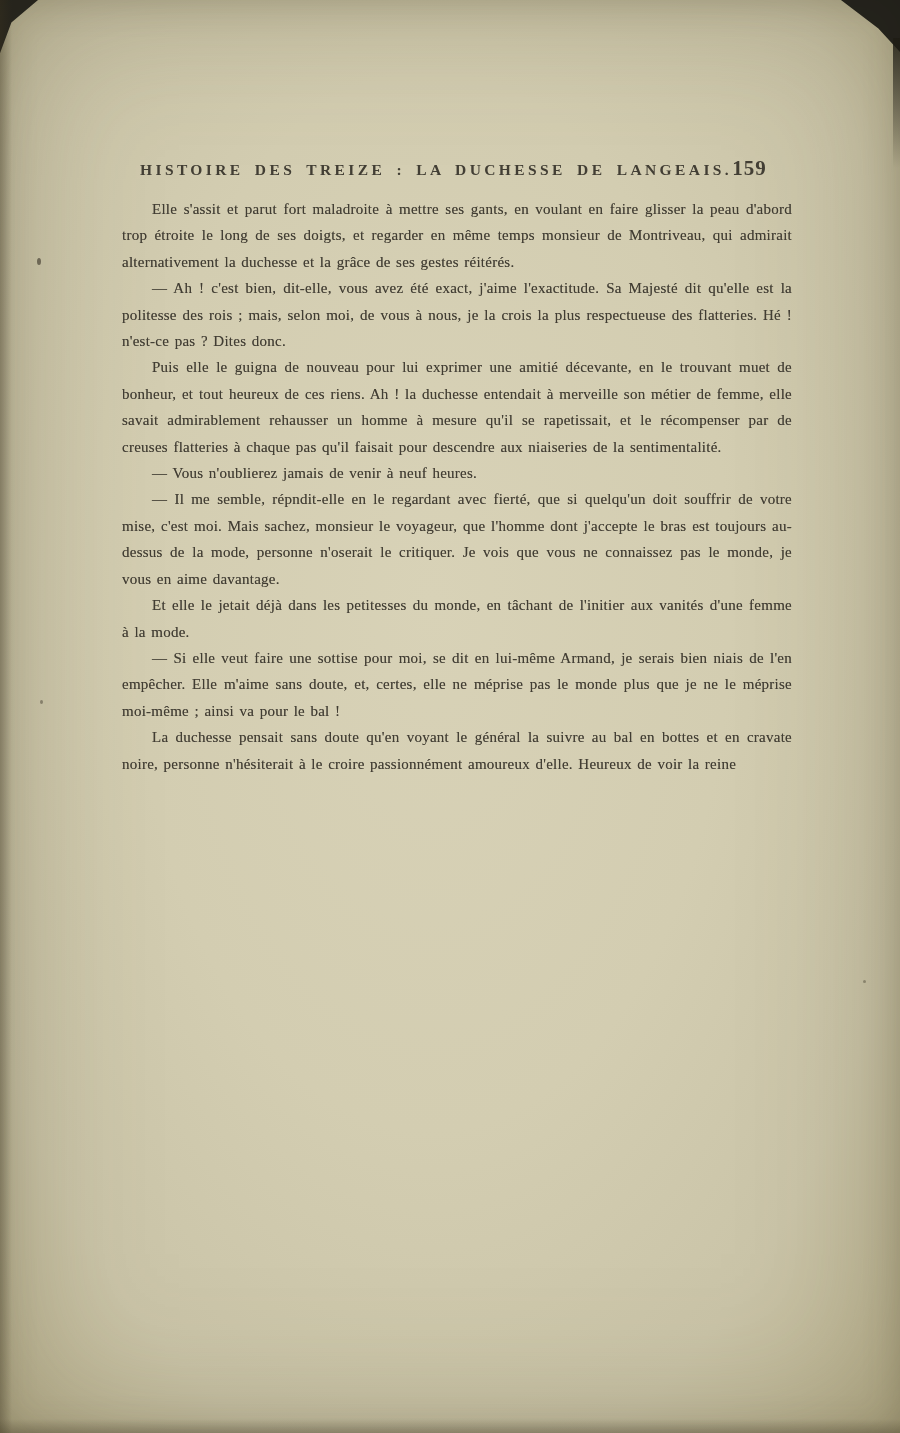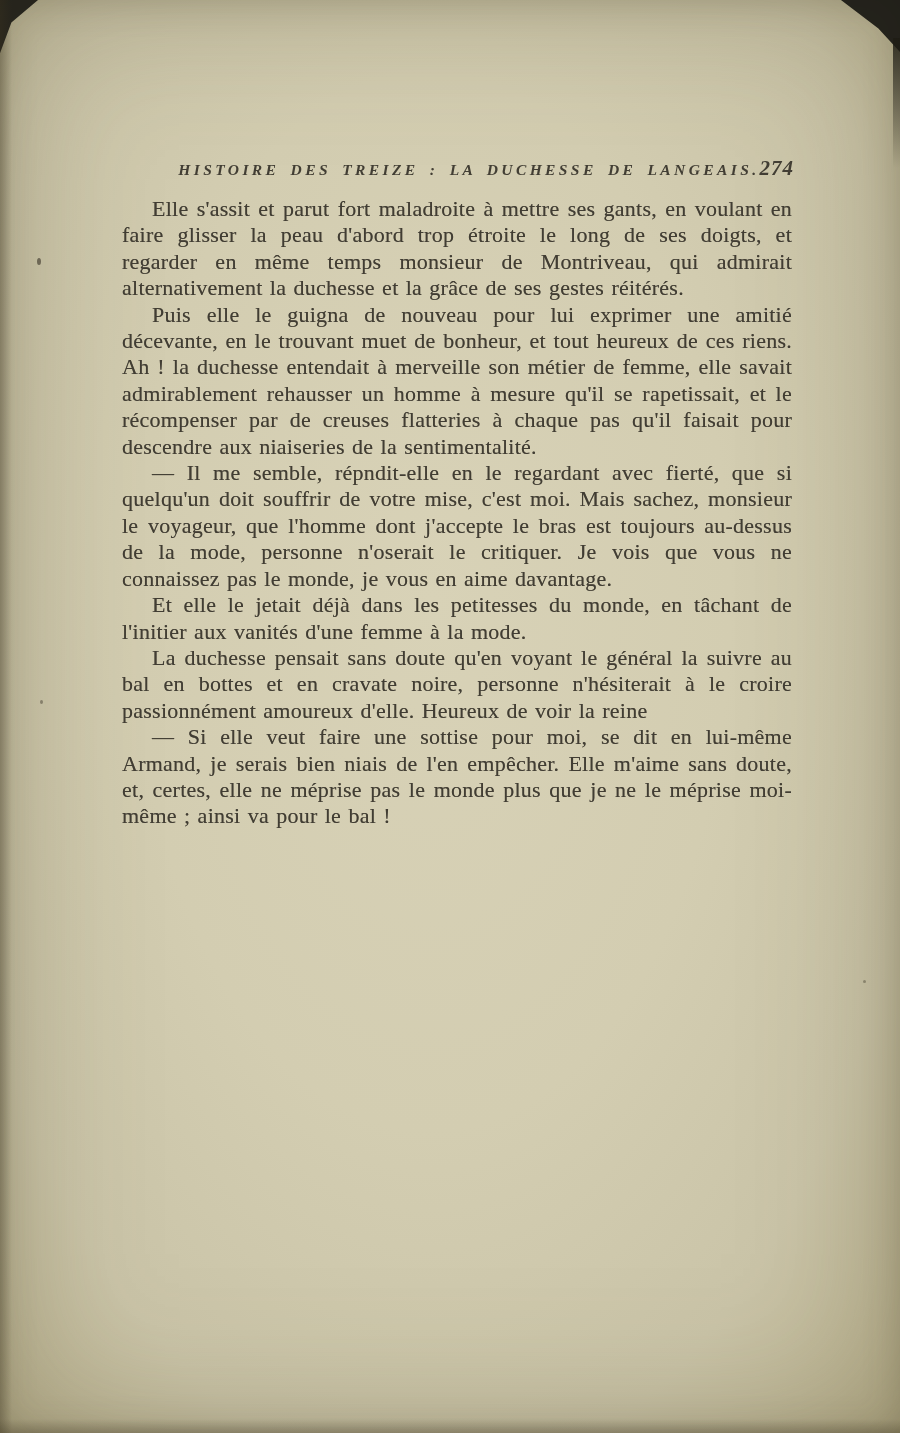--- a/index.html
+++ b/index.html
@@ -53,22 +53,21 @@
   .speck-3 { right: 34px; top: 980px; width: 3px; height: 3px; opacity: 0.45; }
 
   
   .running-head {
     position: absolute;
     left: 122px;
     top: 156px;
     width: 672px;
     display: flex;
     align-items: baseline;
-    justify-content: flex-end;
-    font-style: italic;
+    justify-content: flex-start;
   }
   .running-title {
     font-size: 15.5px;
     font-weight: bold;
     letter-spacing: 3.4px;
     word-spacing: 4px;
     padding-left: 18px;
     white-space: nowrap;
     color: #423e34;
   }
@@ -83,21 +82,21 @@
   .text-block {
     position: absolute;
     left: 122px;
     top: 196px;
     width: 670px;
   }
   .text-block p {
     margin: 0;
     text-indent: 30px;
     text-align: justify;
-    font-size: 22px;
+    font-size: 15px;
     line-height: 26.4px;
     letter-spacing: 0.25px;
     word-spacing: 1.5px;
     color: #413d33;
     text-shadow: 0 0 0.4px rgba(65, 61, 51, 0.55);
   }
 </style>
 </head>
 <body>
 
@@ -107,25 +106,27 @@
   <div class="artifact artifact-tr"></div>
   <div class="artifact-right-streak artifact"></div>
   <div class="artifact-left-strip" style="position:absolute;"></div>
   <div class="artifact-bottom-strip" style="position:absolute;"></div>
   <div class="speck speck-1"></div>
   <div class="speck speck-2"></div>
   <div class="speck speck-3"></div>
 
   <div class="running-head">
     <span class="running-title">HISTOIRE DES TREIZE : LA DUCHESSE DE LANGEAIS.</span>
-    <span class="running-folio">274</span>
+    <span class="running-folio">159</span>
   </div>
 
   <div class="text-block">
     <p>Elle s'assit et parut fort maladroite à mettre ses gants, en voulant en faire glisser la peau d'abord trop étroite le long de ses doigts, et regarder en même temps monsieur de Montriveau, qui admirait alternativement la duchesse et la grâce de ses gestes réitérés.</p>
+      <p>— Ah ! c'est bien, dit-elle, vous avez été exact, j'aime l'exactitude. Sa Majesté dit qu'elle est la politesse des rois ; mais, selon moi, de vous à nous, je la crois la plus respectueuse des flatteries. Hé ! n'est-ce pas ? Dites donc.</p>
       <p>Puis elle le guigna de nouveau pour lui exprimer une amitié décevante, en le trouvant muet de bonheur, et tout heureux de ces riens. Ah ! la duchesse entendait à merveille son métier de femme, elle savait admirablement rehausser un homme à mesure qu'il se rapetissait, et le récompenser par de creuses flatteries à chaque pas qu'il faisait pour descendre aux niaiseries de la sentimentalité.</p>
+      <p>— Vous n'oublierez jamais de venir à neuf heures.</p>
       <p>— Il me semble, répndit-elle en le regardant avec fierté, que si quelqu'un doit souffrir de votre mise, c'est moi. Mais sachez, monsieur le voyageur, que l'homme dont j'accepte le bras est toujours au-dessus de la mode, personne n'oserait le critiquer. Je vois que vous ne connaissez pas le monde, je vous en aime davantage.</p>
       <p>Et elle le jetait déjà dans les petitesses du monde, en tâchant de l'initier aux vanités d'une femme à la mode.</p>
+      <p>— Si elle veut faire une sottise pour moi, se dit en lui-même Armand, je serais bien niais de l'en empêcher. Elle m'aime sans doute, et, certes, elle ne méprise pas le monde plus que je ne le méprise moi-même ; ainsi va pour le bal !</p>
       <p>La duchesse pensait sans doute qu'en voyant le général la suivre au bal en bottes et en cravate noire, personne n'hésiterait à le croire passionnément amoureux d'elle. Heureux de voir la reine</p>
-      <p>— Si elle veut faire une sottise pour moi, se dit en lui-même Armand, je serais bien niais de l'en empêcher. Elle m'aime sans doute, et, certes, elle ne méprise pas le monde plus que je ne le méprise moi-même ; ainsi va pour le bal !</p>
   </div>
 
 </div>
 
 </body></html>

